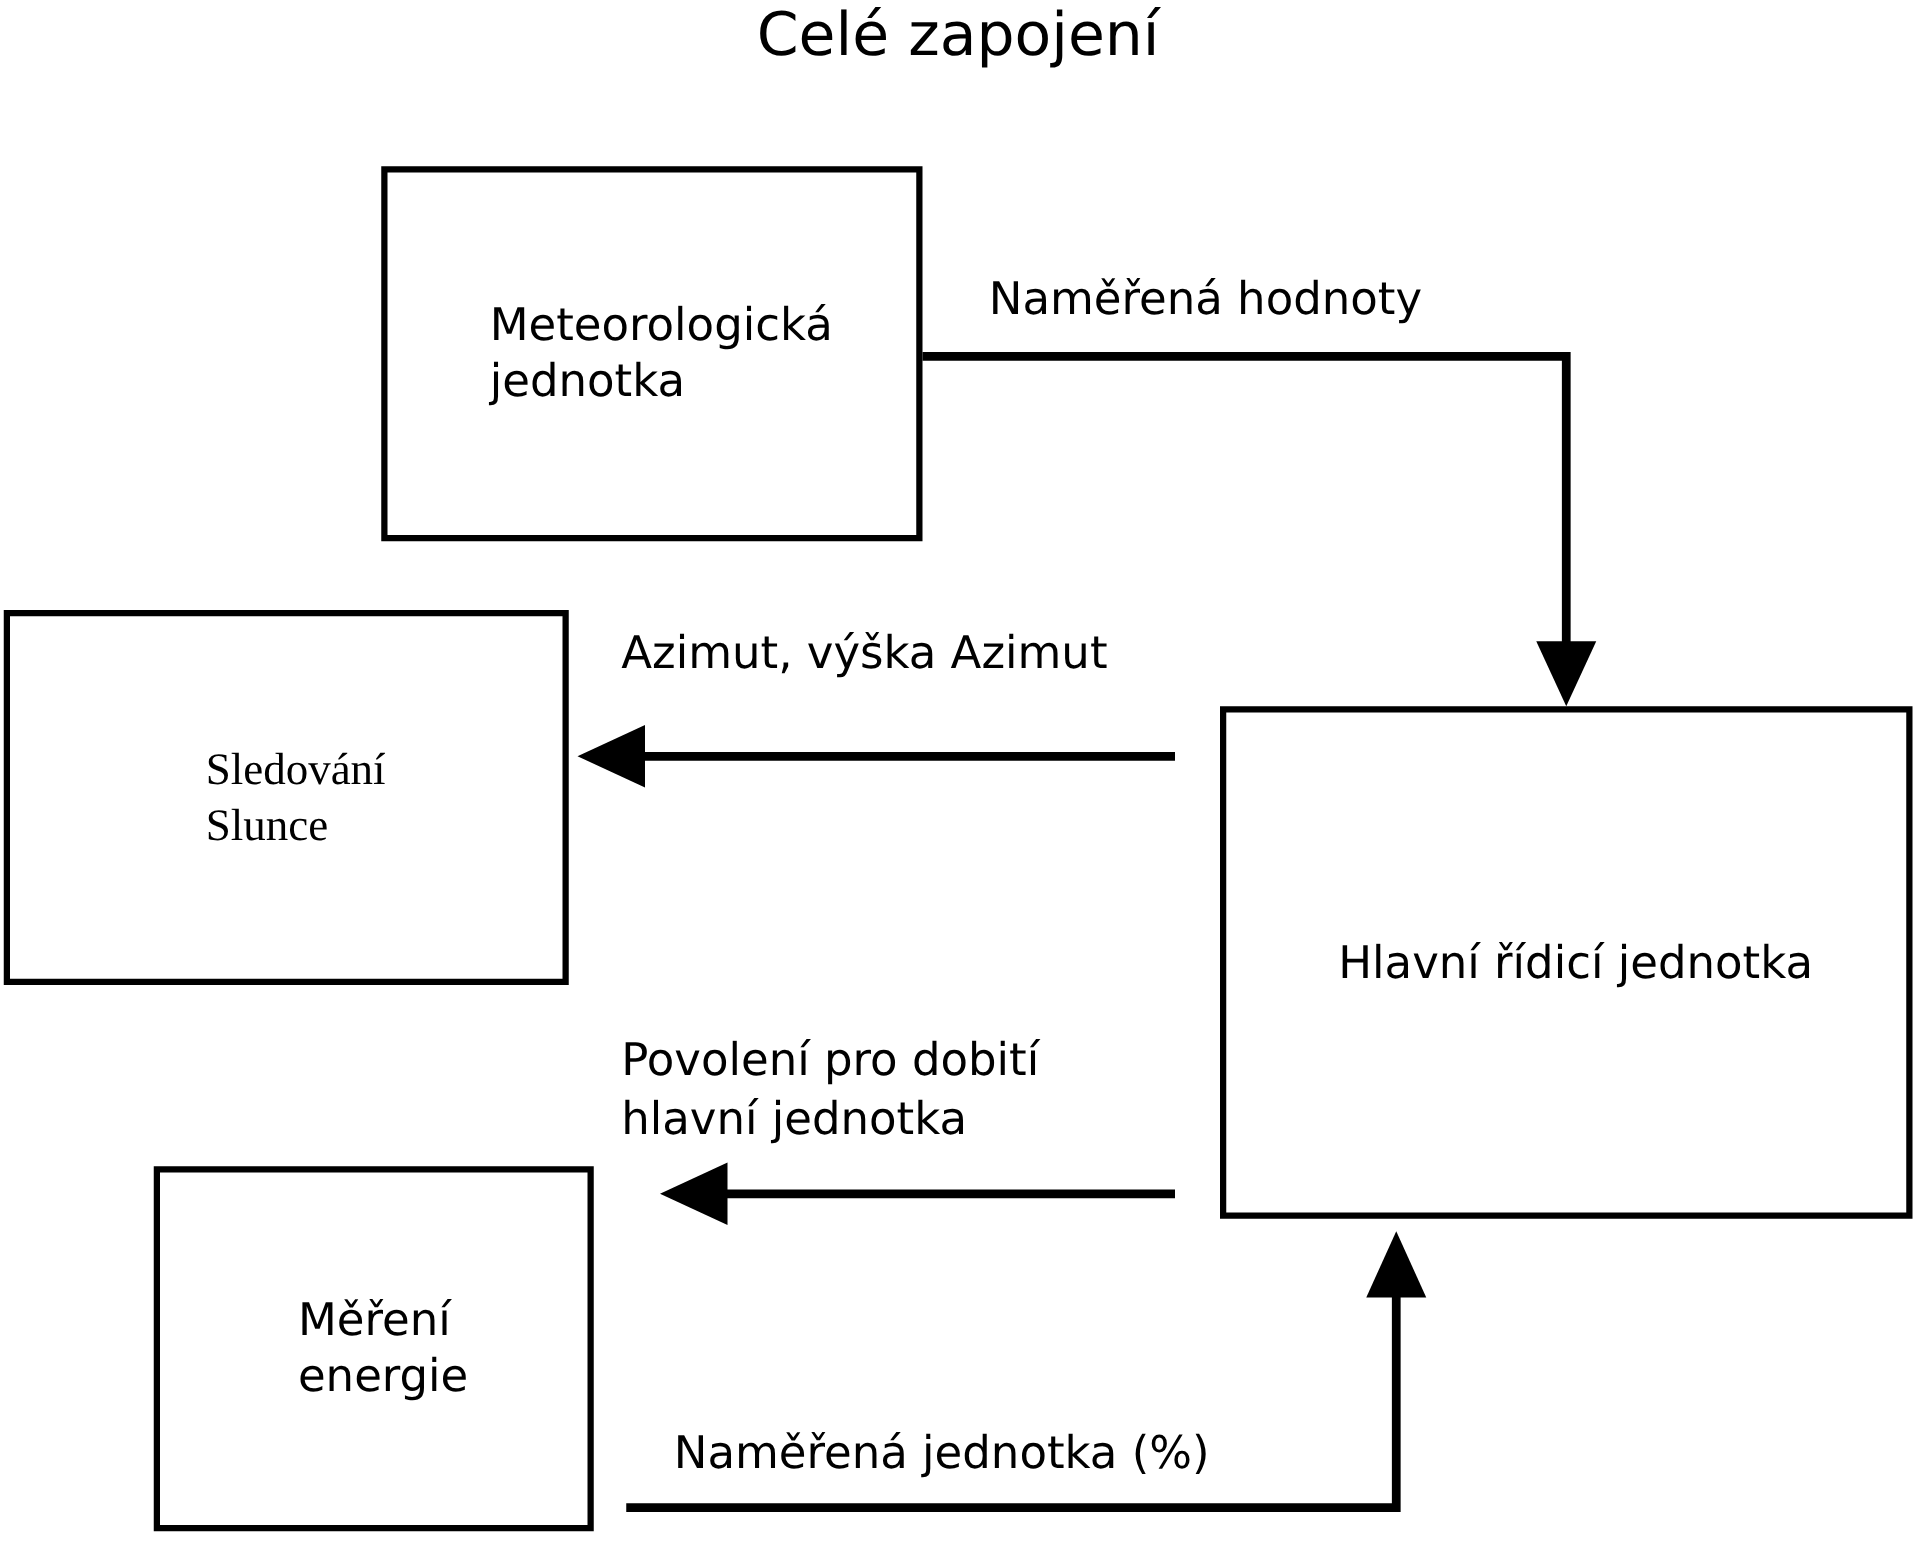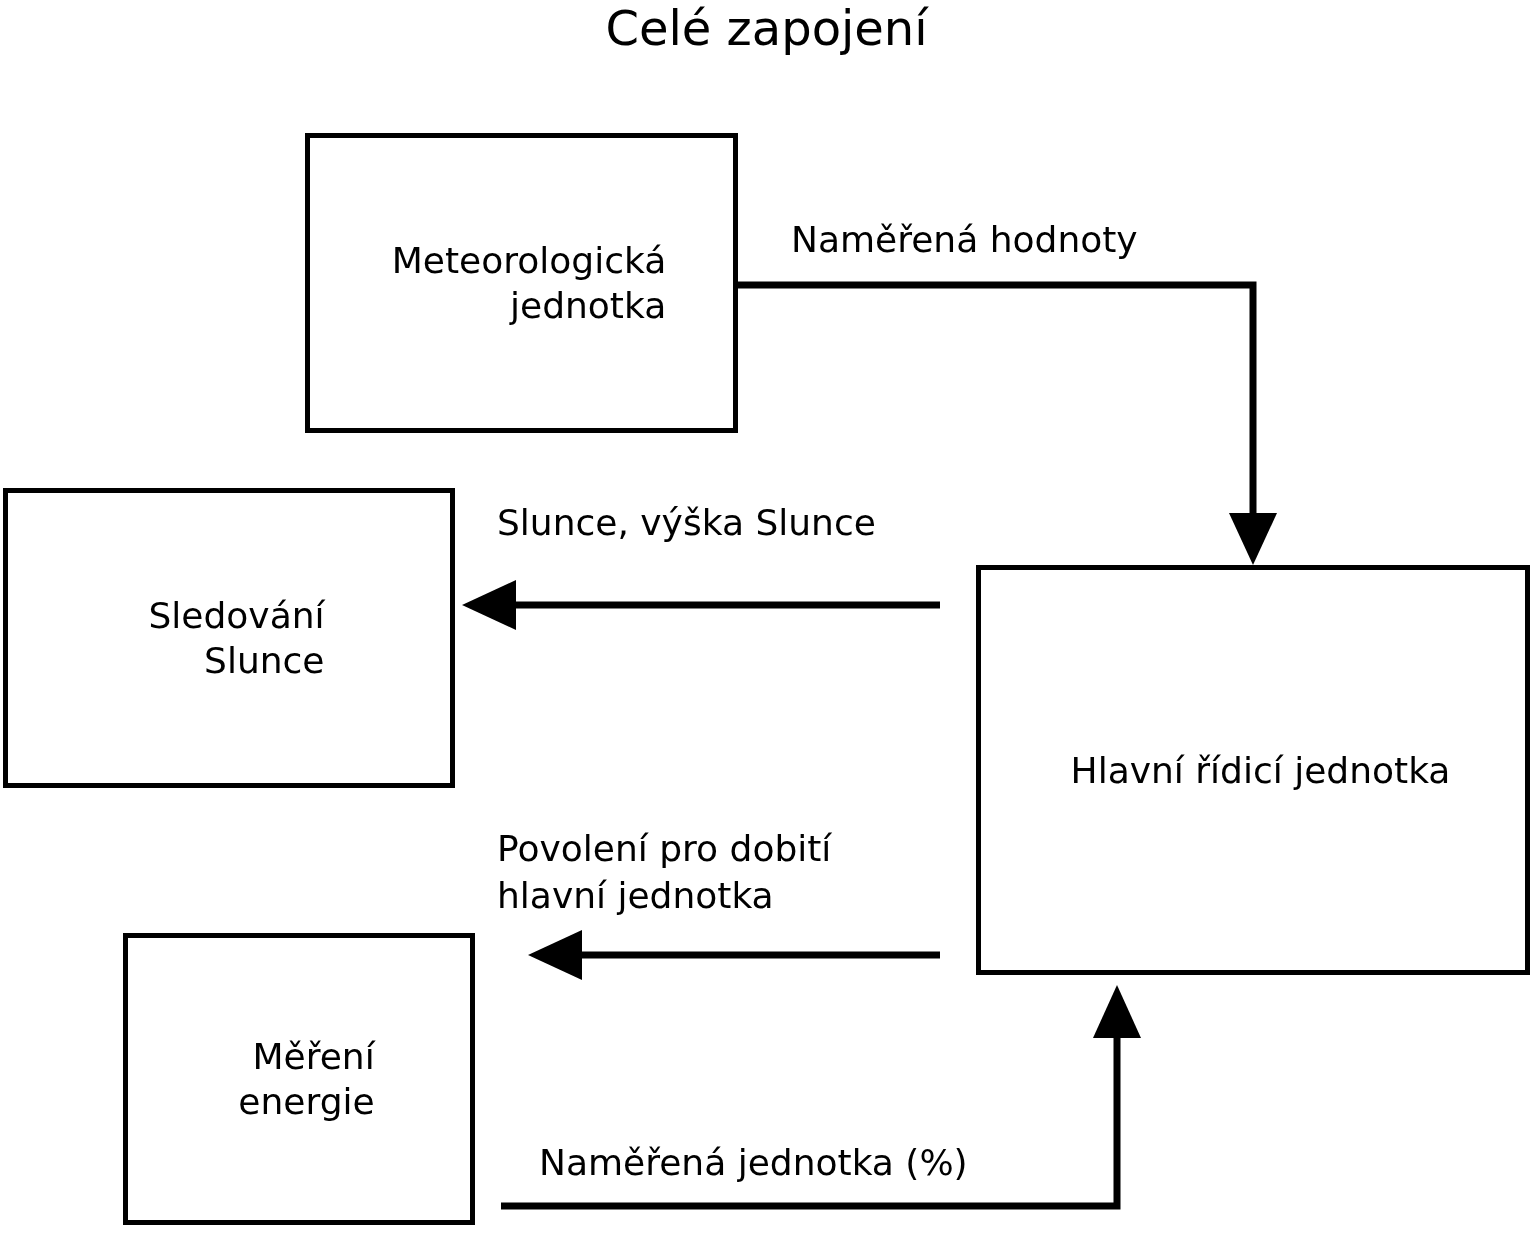--- a/index.html
+++ b/index.html
@@ -37,37 +37,38 @@
     line-height: 1.1;
   }
   .node {
     position: absolute;
     box-sizing: border-box;
     border: 5px solid #000000;
     background: transparent;
     display: flex;
     align-items: center;
     justify-content: center;
-    text-align: right;
+    text-align: left;
     font-size: 36px;
     line-height: 1.25;
     white-space: pre-line;
     padding-left: 15px;
   }
   #node-meteo {
     left: 305px;
     top: 133px;
     width: 433px;
     height: 300px;
   }
   #node-tracking {
     left: 3px;
     top: 488px;
     width: 452px;
     height: 300px;
+    font-family: Liberation Serif, serif;
   }
   #node-energy {
     left: 123px;
     top: 933px;
     width: 352px;
     height: 292px;
   }
   #node-main {
     left: 976px;
     top: 565px;
@@ -129,18 +130,18 @@
 
   <div class="node" id="node-meteo">Meteorologická
 jednotka</div>
   <div class="node" id="node-tracking">Sledování
 Slunce</div>
   <div class="node" id="node-main">Hlavní řídicí jednotka</div>
   <div class="node" id="node-energy">Měření
 energie</div>
 
   <div class="edge-label" id="label-measured-values">Naměřená hodnoty</div>
-  <div class="edge-label" id="label-azimuth">Slunce, výška Slunce</div>
+  <div class="edge-label" id="label-azimuth">Azimut, výška Azimut</div>
   <div class="edge-label" id="label-charge-permission">Povolení pro dobití
 hlavní jednotka</div>
   <div class="edge-label" id="label-measured-percent">Naměřená jednotka (%)</div>
 
 </div>
 
 </body></html>

